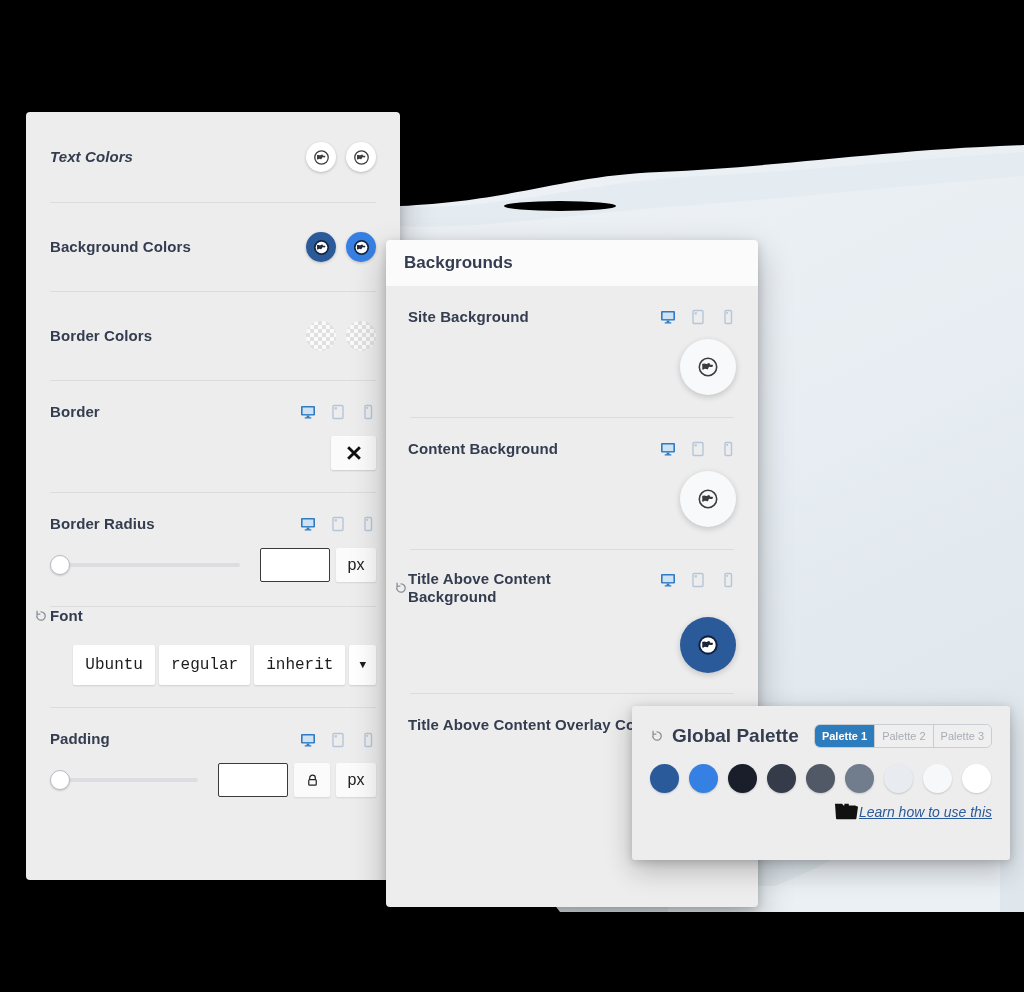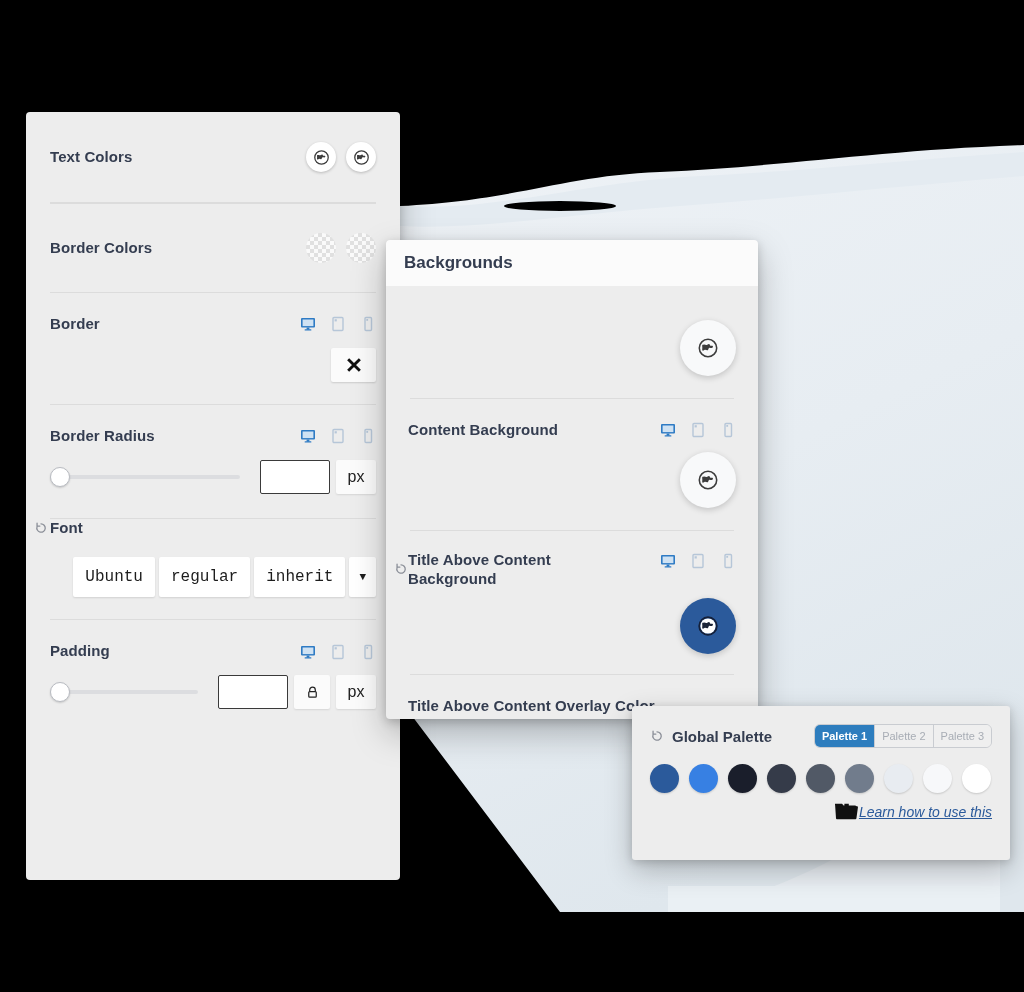--- a/index.html
+++ b/index.html
@@ -105,38 +105,38 @@
   .font-grp { display:flex; gap:4px; justify-content:flex-end; }
   .font-btn {
     height:40px; padding:0 12px; background:#fff; border-radius:2px;
     display:flex; align-items:center; justify-content:center;
     font-size:16px; color:#1d1d1d;
     box-shadow:0 1px 2px rgba(0,0,0,.12);
   }
   .font-btn.caret { padding:0 10px; }
 
   
-  #bg-panel { left:386px; top:240px; width:372px; height:479px; overflow:hidden; }
+  #bg-panel { left:386px; top:240px; width:372px; height:667px; overflow:hidden; }
   .panel-title-bar {
     height:46px; background:#fbfbfb; display:flex; align-items:center;
     padding:0 18px;
     border-radius:4px 4px 0 0;
   }
   .panel-title { font-size:17px; font-weight:bold; color:#343d50; }
   .bg-row { position:relative; padding:0 22px; }
 
   
   #palette-panel {
     left:632px; top:706px; width:378px; height:154px;
     background:#ededed; border-radius:3px;
     box-shadow:0 10px 28px rgba(0,0,0,.24), 0 2px 8px rgba(0,0,0,.16);
     position:absolute; overflow:hidden;
   }
   .pal-head { display:flex; align-items:center; justify-content:space-between; padding:18px 18px 0 18px; position:relative; }
-  .pal-title { font-size:15px; font-weight:bold; color:#343d50; }
+  .pal-title { font-size:19px; font-weight:bold; color:#343d50; }
   .pal-tabs { display:flex; border:1px solid #c9ccd1; border-radius:6px; overflow:hidden; }
   .pal-tab {
     font-size:11px; padding:5px 7px; background:#efefef; color:#a8adb5;
     border-right:1px solid #c9ccd1; white-space:nowrap; font-weight:normal;
   }
   .pal-tab:last-child { border-right:none; }
   .pal-tab.active { background:#2d7dbe; color:#fff; font-weight:bold; }
   .pal-swatches { display:flex; gap:10px; padding:16px 18px 0 18px; }
   .pal-dot { width:29px; height:29px; border-radius:50%; box-shadow:0 1px 2px rgba(0,0,0,.16); }
   .pal-foot { display:flex; align-items:center; justify-content:flex-end; padding:8px 18px 0 18px; }
@@ -162,41 +162,62 @@
     <path d="M400,206 C500,212 580,182 700,176 C820,170 900,160 1024,152 L1024,176
              C900,186 790,198 680,206 C560,215 480,230 400,226 Z" fill="#e4ebf1"></path>
     <ellipse cx="560" cy="206" rx="56" ry="5" fill="#000"></ellipse>
     <path d="M668,912 C740,905 800,878 860,845 L1000,845 L1000,912 Z" fill="#e9eef3"></path>
     <rect x="668" y="886" width="332" height="26" fill="#eaf0f4"></rect>
   </svg>
 </div>
 
 <div class="panel" id="left-panel">
 
-  <div class="row" style="height:90px;display:flex;align-items:center;">
+  <div class="row" style="height:90px;display:flex;align-items:center;font-style:italic;">
     <div class="row-head" style="width:100%;">
       <span class="label">Text Colors</span>
       <div class="swatch-grp">
         <span class="swatch white">
           <svg width="17" height="17" viewBox="0 0 24 24">
             <circle cx="12" cy="12" r="9.5" fill="none" stroke="#3c3c3c" stroke-width="1.8"></circle>
             <path d="M7 8.5c1.4-.6 2.4.5 3.6.2.9-.2 1.6-1.3 2.6-1 .8.3.6 1.5 1.4 1.8.9.4 1.9-.4 2.6.3.7.7-.2 2-1.1 2.2-1 .3-2-.5-2.9-.1-1 .5-.7 2.2-1.7 2.6-1 .4-1.9-.8-2.9-.6-.9.2-1.5 1.4-2.3 1-.9-.4-.6-1.9-.5-2.9.1-1.1-.5-2.9.2-3.5z" fill="#3c3c3c"></path>
           </svg>
         </span>
         <span class="swatch white">
           <svg width="17" height="17" viewBox="0 0 24 24">
             <circle cx="12" cy="12" r="9.5" fill="none" stroke="#3c3c3c" stroke-width="1.8"></circle>
             <path d="M7 8.5c1.4-.6 2.4.5 3.6.2.9-.2 1.6-1.3 2.6-1 .8.3.6 1.5 1.4 1.8.9.4 1.9-.4 2.6.3.7.7-.2 2-1.1 2.2-1 .3-2-.5-2.9-.1-1 .5-.7 2.2-1.7 2.6-1 .4-1.9-.8-2.9-.6-.9.2-1.5 1.4-2.3 1-.9-.4-.6-1.9-.5-2.9.1-1.1-.5-2.9.2-3.5z" fill="#3c3c3c"></path>
           </svg>
         </span>
       </div>
     </div>
   </div>
   <div class="divider"></div>
 
+  <div class="row" style="height:88px;display:flex;align-items:center;">
+    <div class="row-head" style="width:100%;">
+      <span class="label">Background Colors</span>
+      <div class="swatch-grp">
+        <span class="swatch navy">
+          <svg width="17" height="17" viewBox="0 0 24 24">
+            <circle cx="12" cy="12" r="9.5" fill="none" stroke="#18233a" stroke-width="2.4"></circle>
+            <circle cx="12" cy="12" r="8.2" fill="#fff"></circle>
+            <path d="M7 8.5c1.4-.6 2.4.5 3.6.2.9-.2 1.6-1.3 2.6-1 .8.3.6 1.5 1.4 1.8.9.4 1.9-.4 2.6.3.7.7-.2 2-1.1 2.2-1 .3-2-.5-2.9-.1-1 .5-.7 2.2-1.7 2.6-1 .4-1.9-.8-2.9-.6-.9.2-1.5 1.4-2.3 1-.9-.4-.6-1.9-.5-2.9.1-1.1-.5-2.9.2-3.5z" fill="#21293a"></path>
+          </svg>
+        </span>
+        <span class="swatch blue">
+          <svg width="17" height="17" viewBox="0 0 24 24">
+            <circle cx="12" cy="12" r="9.5" fill="none" stroke="#18233a" stroke-width="2.4"></circle>
+            <circle cx="12" cy="12" r="8.2" fill="#fff"></circle>
+            <path d="M7 8.5c1.4-.6 2.4.5 3.6.2.9-.2 1.6-1.3 2.6-1 .8.3.6 1.5 1.4 1.8.9.4 1.9-.4 2.6.3.7.7-.2 2-1.1 2.2-1 .3-2-.5-2.9-.1-1 .5-.7 2.2-1.7 2.6-1 .4-1.9-.8-2.9-.6-.9.2-1.5 1.4-2.3 1-.9-.4-.6-1.9-.5-2.9.1-1.1-.5-2.9.2-3.5z" fill="#21293a"></path>
+          </svg>
+        </span>
+      </div>
+    </div>
+  </div>
   <div class="divider"></div>
 
   <div class="row" style="height:88px;display:flex;align-items:center;">
     <div class="row-head" style="width:100%;">
       <span class="label">Border Colors</span>
       <div class="swatch-grp">
         <span class="swatch transparent"></span>
         <span class="swatch transparent"></span>
       </div>
     </div>
@@ -337,20 +358,45 @@
     </div>
   </div>
 </div>
 
 <div class="panel" id="bg-panel">
   <div class="panel-title-bar">
     <span class="panel-title">Backgrounds</span>
   </div>
 
   <div class="bg-row" style="padding-top:22px;">
+    <div class="row-head">
+      <span class="label">Site Background</span>
+      <div class="devices">
+        <span class="dev">
+          <svg width="16" height="16" viewBox="0 0 16 16">
+              <rect x="1" y="2" width="14" height="9.5" rx="1" fill="#2e7bc4"></rect>
+              <rect x="2.6" y="3.5" width="10.8" height="6.6" fill="#cfe2f3"></rect>
+              <rect x="6.6" y="11.5" width="2.8" height="2.2" fill="#2e7bc4"></rect>
+              <rect x="4.6" y="13.2" width="6.8" height="1.4" rx=".6" fill="#2e7bc4"></rect>
+            </svg>
+        </span>
+        <span class="dev">
+          <svg width="16" height="16" viewBox="0 0 16 16">
+              <rect x="3" y="1.5" width="10" height="13" rx="1" fill="none" stroke="#b6c6d8" stroke-width="1.4"></rect>
+              <path d="M4.6 3.2h2.2v2.2H4.6z" fill="#b6c6d8"></path>
+            </svg>
+        </span>
+        <span class="dev">
+          <svg width="16" height="16" viewBox="0 0 16 16">
+              <rect x="5" y="1.5" width="6.5" height="13" rx="1" fill="none" stroke="#b6c6d8" stroke-width="1.4"></rect>
+              <path d="M6.3 3h1.8v1.8H6.3z" fill="#b6c6d8"></path>
+            </svg>
+        </span>
+      </div>
+    </div>
     <div style="display:flex;justify-content:flex-end;margin-top:12px;">
       <span class="swatch-big white">
         <svg width="22" height="22" viewBox="0 0 24 24">
           <circle cx="12" cy="12" r="9.5" fill="none" stroke="#3c3c3c" stroke-width="1.7"></circle>
           <path d="M7 8.5c1.4-.6 2.4.5 3.6.2.9-.2 1.6-1.3 2.6-1 .8.3.6 1.5 1.4 1.8.9.4 1.9-.4 2.6.3.7.7-.2 2-1.1 2.2-1 .3-2-.5-2.9-.1-1 .5-.7 2.2-1.7 2.6-1 .4-1.9-.8-2.9-.6-.9.2-1.5 1.4-2.3 1-.9-.4-.6-1.9-.5-2.9.1-1.1-.5-2.9.2-3.5z" fill="#3c3c3c"></path>
         </svg>
       </span>
     </div>
   </div>
   <div class="divider" style="margin-top:22px;"></div>

